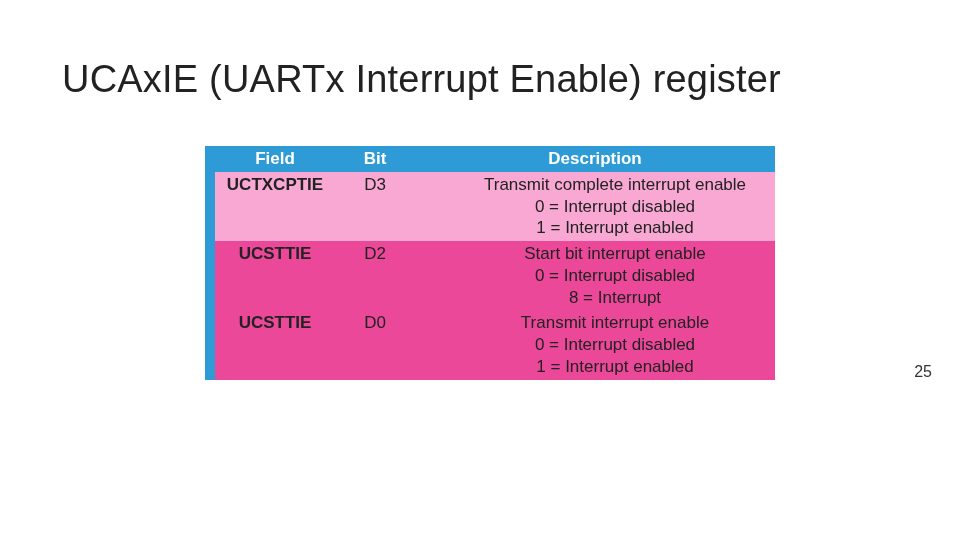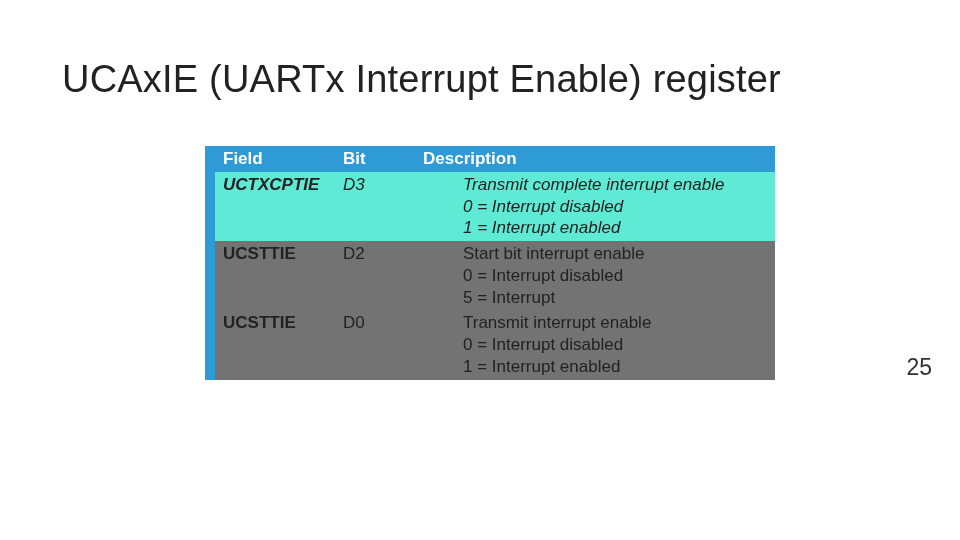--- a/index.html
+++ b/index.html
@@ -29,49 +29,50 @@
   .table-wrap {
     position: absolute;
     left: 205px;
     top: 146px;
     width: 570px;
   }
   table {
     border-collapse: collapse;
     width: 100%;
     table-layout: fixed;
+    text-align: center;
   }
   col.accent { width: 10px; }
   col.field  { width: 120px; }
   col.bit    { width: 80px; }
   col.desc   { width: 360px; }
   td {
     padding: 2px 8px 2px 8px;
     font-size: 17px;
     line-height: 1.28;
     vertical-align: top;
   }
   td.accent {
     background: #2E9BD6;
     padding: 0;
   }
   tr.header td.cell {
     background: #2E9BD6;
     color: #fff;
     font-weight: 600;
   }
-  tr.odd td.cell  { background: #5eead4; font-style: italic; }
-  tr.even td.cell { background: #737373; }
+  tr.odd td.cell  { background: #f9a8d4; }
+  tr.even td.cell { background: #ec4899; }
   td.cell strong { font-weight: 600; }
   .desc-line { display: block; margin-left: 40px; }
   .page-num {
     position: absolute;
     right: 28px;
     bottom: 62px;
-    font-size: 23px;
+    font-size: 16px;
     color: #333;
   }
 </style>
 </head>
 <body>
 
 <div class="slide">
 
   <div class="title">UCAxIE (UARTx Interrupt Enable) register</div>
 
@@ -102,21 +103,21 @@
           </td>
         </tr>
 
         <tr class="even">
           <td class="accent"></td>
           <td class="cell"><strong>UCSTTIE</strong></td>
           <td class="cell">D2</td>
           <td class="cell">
             <span class="desc-line">Start bit interrupt enable</span>
             <span class="desc-line">0 = Interrupt disabled</span>
-            <span class="desc-line">5 = Interrupt</span>
+            <span class="desc-line">8 = Interrupt</span>
           </td>
         </tr>
 
 
         <tr class="even">
           <td class="accent"></td>
           <td class="cell"><strong>UCSTTIE</strong></td>
           <td class="cell">D0</td>
           <td class="cell">
             <span class="desc-line">Transmit interrupt enable</span>

